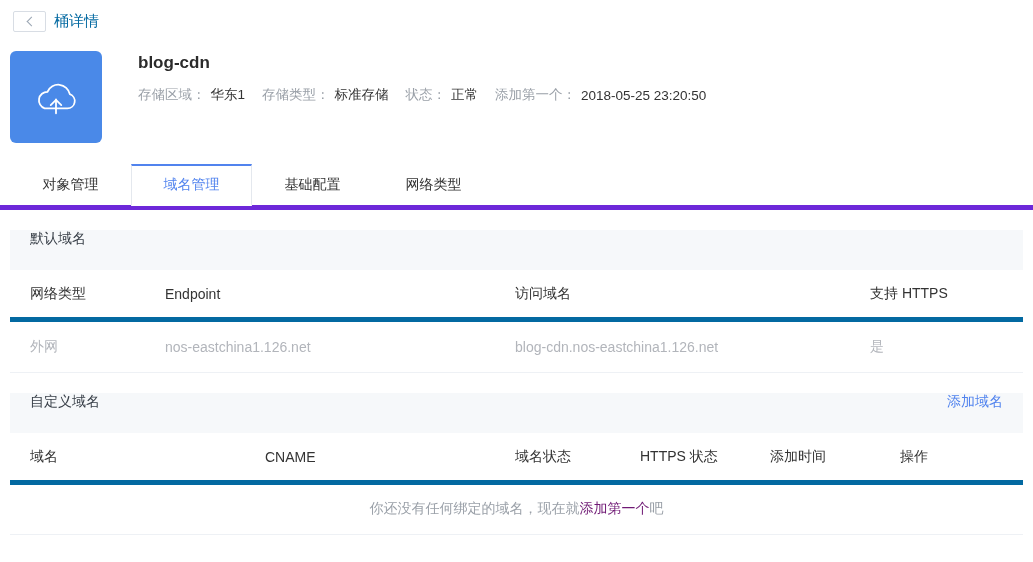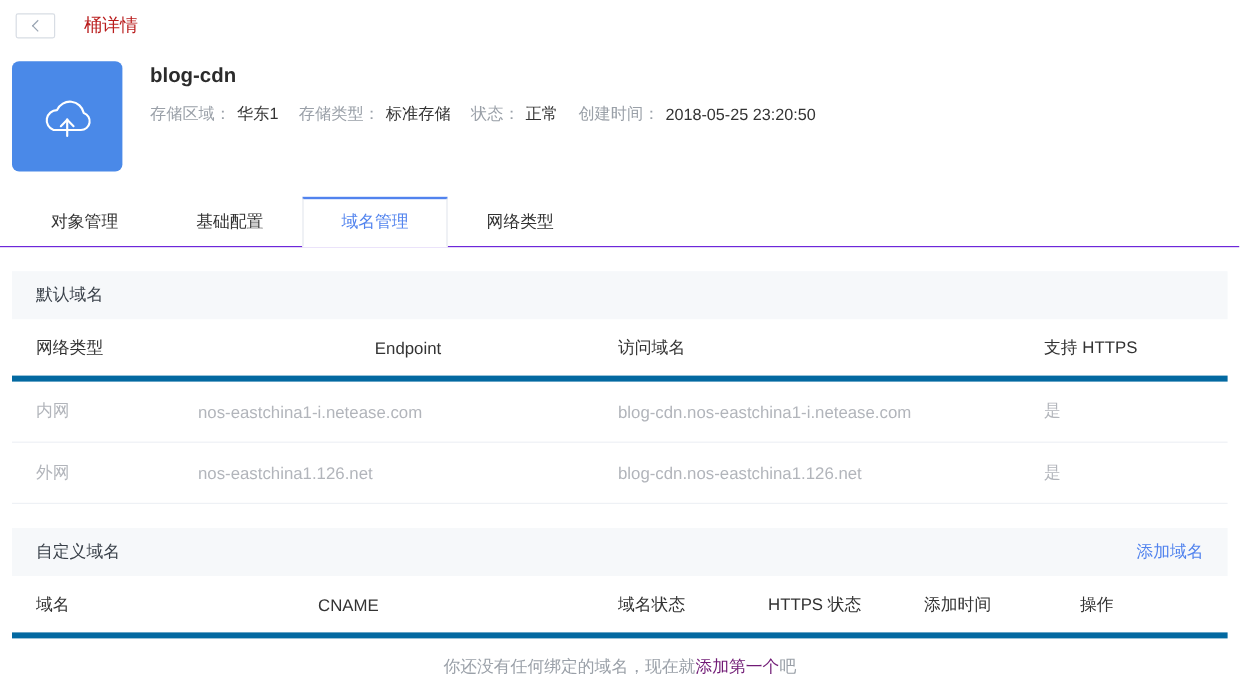--- a/index.html
+++ b/index.html
@@ -12,72 +12,72 @@
   
   .topbar { display:flex; align-items:center; padding:11px 0 0 13px; }
   .back-btn {
     width:33px; height:21px; border:1px solid #d8dde4; border-radius:2px;
     display:flex; align-items:center; justify-content:center; cursor:pointer; background:#fff;
   }
   .chevron-left {
     width:7px; height:7px; border-left:1.6px solid #99a4b2; border-bottom:1.6px solid #99a4b2;
     transform:rotate(45deg); margin-left:3px;
   }
-  .topbar-title { margin-left:24px; font-size:15px; color:#b91c1c; }
+  .topbar-title { margin-left:8px; font-size:15px; color:#0369a1; }
 
   
-  .bucket-header { display:flex; margin:19px 0 0 10px; }
+  .bucket-header { display:flex; margin:19px 0 0 10px;gap:13px; }
   .bucket-icon {
     width:92px; height:92px; border-radius:6px; background:#4a89e8;
     display:flex; align-items:center; justify-content:center; flex:0 0 auto;
   }
   .bucket-info { margin-left:23px; padding-top:2px; }
   .bucket-name { font-size:17px; font-weight:bold; color:#2b2b2b; margin-bottom:13px; }
   .bucket-meta { display:flex; align-items:flex-start; font-size:13.5px; }
   .meta-item { display:flex; align-items:center; margin-right:17px; }
   .meta-label { color:#9aa0a8; }
   .meta-value { color:#333; margin-left:5px; }
   .help-icon {
     width:15px; height:15px; border-radius:50%; background:#ccd2db; color:#fff;
     font-size:10px; line-height:15px; text-align:center; margin-left:8px; cursor:pointer;
     font-weight:bold;
   }
 
   
-  .tabs { display:flex; margin-top:21px; padding-left:10px; border-bottom:1px solid #6d28d9; }
+  .tabs { display:flex; margin-top:21px; padding-left:10px; border-bottom:5px solid #6d28d9; }
   .tab {
     width:121px; text-align:center; padding:10px 0 11px; font-size:14px; color:#333;
     cursor:pointer; border:1px solid transparent; border-top-width:2px; background:transparent;
     position:relative; margin-bottom:-1px;
   }
   .tab.active {
     color:#5183ee; background:#fff; border-color:#e4e8ee;
     border-top:2px solid #5183ee; border-bottom-color:#fff;
   }
 
   
   .section { margin:20px 10px 0; }
   .section-header {
-    background:#f6f8fa; height:40px; display:flex; align-items:center;
+    background:#f6f8fa; height:40px; display:flex; 
     justify-content:space-between; padding:0 20px; color:#394049; font-size:14px;
   }
   .add-link { color:#5183ee; cursor:pointer; text-decoration:none; font-size:14px;font-family:Liberation Mono, monospace; }
 
   table { width:100%; border-collapse:collapse; table-layout:fixed; }
   th {
     text-align:left; font-weight:normal; color:#333; font-size:14px;
     padding:15px 0 14px; border-bottom:5px solid #0369a1;
   }
   td {
     color:#b2b5bb; font-size:14px; padding:16px 0;
     border-bottom:1px solid #eef1f5;
   }
   .cell-first { padding-left:20px; }
   
-  .dd-c1 { width:155px; } .dd-c2 { width:350px;text-align:center; } .dd-c3 { width:355px; }
+  .dd-c1 { width:155px; } .dd-c2 { width:350px; } .dd-c3 { width:355px; }
   
   .cd-c1 { width:255px; } .cd-c2 { width:250px;margin-left:41px; } .cd-c3 { width:125px; }
   .cd-c4 { width:130px; } .cd-c5 { width:130px;font-family:Liberation Serif, serif; }
 
   .empty-row {
     text-align:center; color:#9aa0a8; font-size:14px;
     padding:15px 0 16px; border-bottom:1px solid #eef1f5;
   }
   .empty-row .inline-link { color:#701a75; cursor:pointer; }
 </style>
@@ -110,54 +110,48 @@
         </div>
         <div class="meta-item">
           <span class="meta-label">存储类型：</span>
           <span class="meta-value">标准存储</span>
         </div>
         <div class="meta-item">
           <span class="meta-label">状态：</span>
           <span class="meta-value">正常</span>
         </div>
         <div class="meta-item">
-          <span class="meta-label">创建时间：</span>
+          <span class="meta-label">添加第一个：</span>
           <span class="meta-value">2018-05-25 23:20:50</span>
         </div>
       </div>
     </div>
   </div>
 
   <div class="tabs">
     <div class="tab">对象管理</div>
+    <div class="tab active">域名管理</div>
     <div class="tab">基础配置</div>
-    <div class="tab active">域名管理</div>
     <div class="tab">网络类型</div>
   </div>
 
   <div class="section">
     <div class="section-header">
       <span>默认域名</span>
     </div>
     <table>
       <thead>
         <tr>
           <th class="dd-c1 cell-first">网络类型</th>
           <th class="dd-c2">Endpoint</th>
           <th class="dd-c3">访问域名</th>
           <th>支持 HTTPS</th>
         </tr>
       </thead>
       <tbody>
-        <tr>
-          <td class="cell-first">内网</td>
-          <td>nos-eastchina1-i.netease.com</td>
-          <td>blog-cdn.nos-eastchina1-i.netease.com</td>
-          <td>是</td>
-        </tr>
         <tr>
           <td class="cell-first">外网</td>
           <td>nos-eastchina1.126.net</td>
           <td>blog-cdn.nos-eastchina1.126.net</td>
           <td>是</td>
         </tr>
       </tbody>
     </table>
   </div>
 

